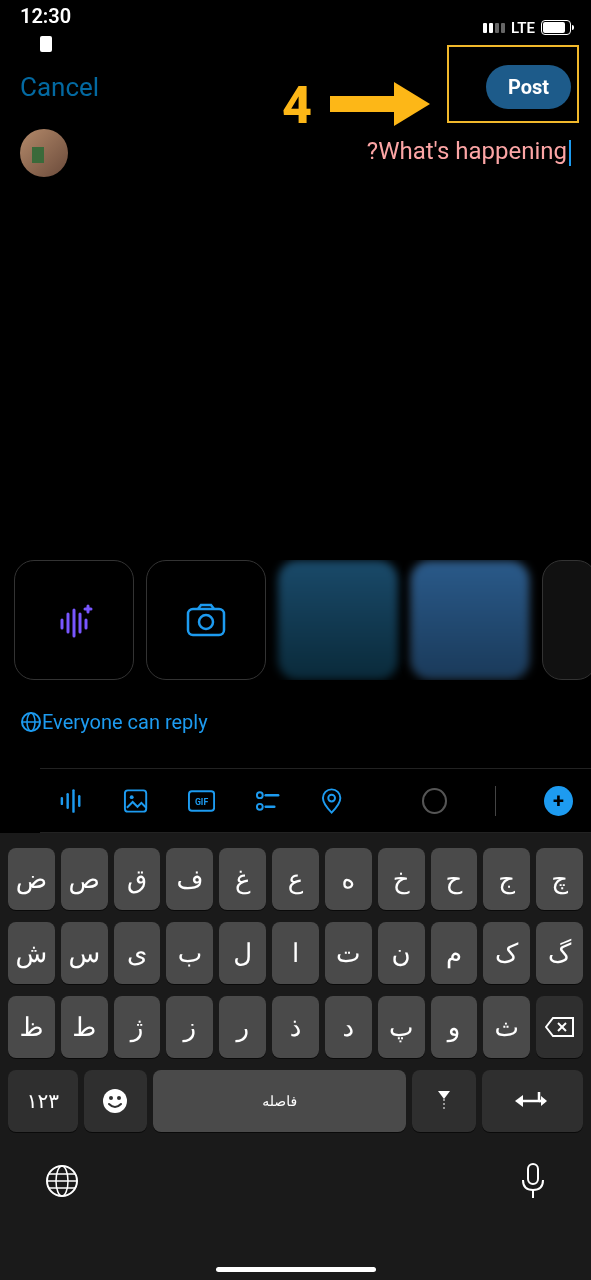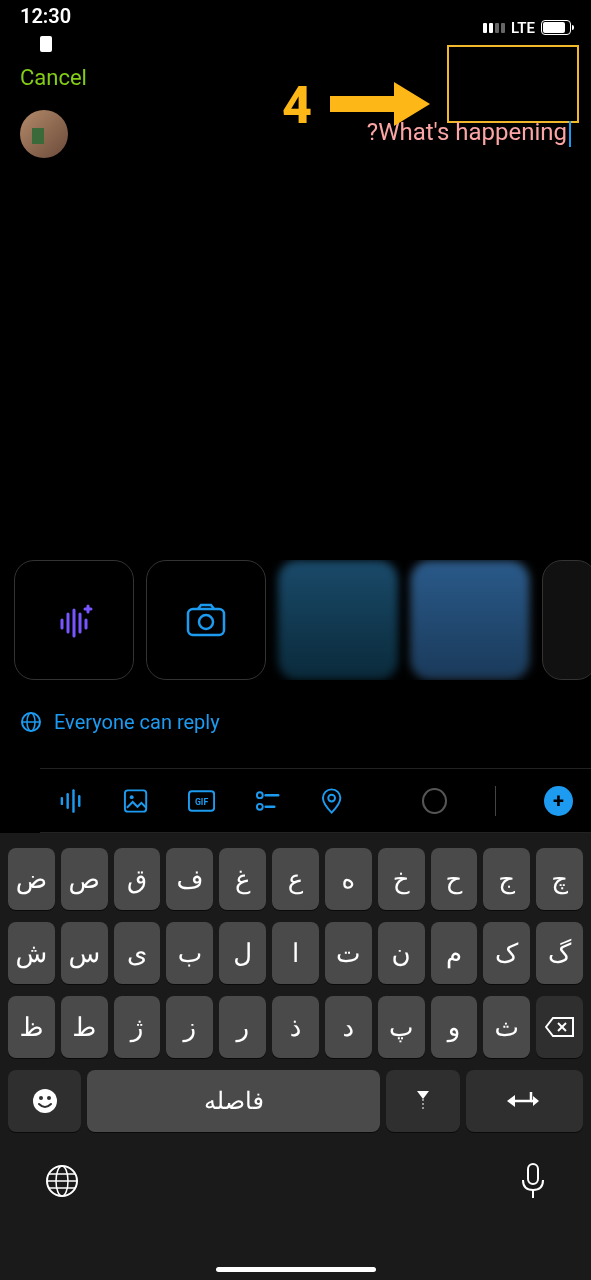--- a/index.html
+++ b/index.html
@@ -32,21 +32,21 @@
     .battery::after { content:""; position:absolute; right:-4px; top:4px; width:2px; height:5px; background:#fff; border-radius:0 2px 2px 0; }
     .battery-fill { position:absolute; left:1px; top:1px; bottom:1px; width:22px; background:#fff; border-radius:2px; }
     
     .header {
       display: flex;
       justify-content: space-between;
       align-items: center;
       padding: 15px 20px 20px;
       position: relative;
     }
-    .cancel { font-size: 22px; color: #84cc16; }
+    .cancel { font-size: 26px; color: #0369a1; }
     .post-btn {
       background: #1d5b8a;
       color: #fff;
       padding: 10px 22px;
       border-radius: 30px;
       font-size: 20px;
       font-weight: 700;
     }
     .highlight-box {
       position: absolute;
@@ -128,21 +128,20 @@
     }
     .thumb2 { background: linear-gradient(180deg,#2a5a8a,#1a3a5a); filter: blur(4px); }
     .thumb3 { background: #111; width: 55px; }
     
     .reply-row {
       position: absolute;
       top: 710px;
       left: 20px;
       display: flex;
       align-items: center;
-      gap: 12px;
       color: #1d9bf0;
       font-size: 20px;
     }
     
     .toolbar {
       position: absolute;
       top: 768px;
       left: 0; right: 0;
       height: 65px;
       border-top: 1px solid #222;
@@ -182,21 +181,21 @@
       background: #4a4a4a;
       color: #fff;
       height: 62px;
       border-radius: 8px;
       display: flex;
       align-items: center;
       justify-content: center;
       font-size: 26px;
       box-shadow: 0 1px 0 rgba(0,0,0,.6);
     }
-    .key-space { flex: 4; font-size: 24px; }
+    .key-space { flex: 4; font-size: 14px; }
     .key-dark { background: #2f2f2f; }
     .bottom-row {
       display: flex;
       justify-content: space-between;
       align-items: center;
       padding: 18px 40px 10px;
     }
     .home-indicator {
       position: absolute;
       bottom: 8px;
@@ -226,20 +225,21 @@
       </div>
     <span>LTE</span>
     <div class="battery">
         <div class="battery-fill"></div>
       </div>
   </div>
 </div>
 
 <div class="header">
   <div class="cancel">Cancel</div>
+  <div class="post-btn">Post</div>
   <div class="highlight-box"></div>
 </div>
 
 <div class="annotation-4">4</div>
 <div class="annotation-arrow">
   <svg width="100" height="44" viewBox="0 0 100 44">
     <rect x="0" y="14" width="64" height="16" fill="#fdb717"></rect>
     <polygon points="64,0 100,22 64,44" fill="#fdb717"></polygon>
   </svg>
 </div>
@@ -362,20 +362,21 @@
     <div class="key">ث</div>
     <div class="key key-dark">
       <svg width="30" height="22" viewBox="0 0 30 22">
         <path d="M8 2 L28 2 L28 20 L8 20 L1 11 Z" fill="none" stroke="#fff" stroke-width="2"></path>
         <line x1="13" y1="7" x2="21" y2="15" stroke="#fff" stroke-width="2"></line>
         <line x1="21" y1="7" x2="13" y2="15" stroke="#fff" stroke-width="2"></line>
       </svg>
     </div>
   </div>
   <div class="kb-row">
+    <div class="key key-dark" style="flex:1.1;font-size:20px">۱۲۳</div>
     <div class="key key-dark" style="flex:1">
       <svg width="28" height="28" viewBox="0 0 28 28">
         <circle cx="14" cy="14" r="12" fill="#fff"></circle>
         <circle cx="10" cy="11" r="2" fill="#2f2f2f"></circle>
         <circle cx="18" cy="11" r="2" fill="#2f2f2f"></circle>
         <path d="M8 17 Q14 23 20 17" fill="none" stroke="#2f2f2f" stroke-width="2" stroke-linecap="round"></path>
       </svg>
     </div>
     <div class="key key-space">فاصله</div>
     <div class="key key-dark" style="flex:1">

